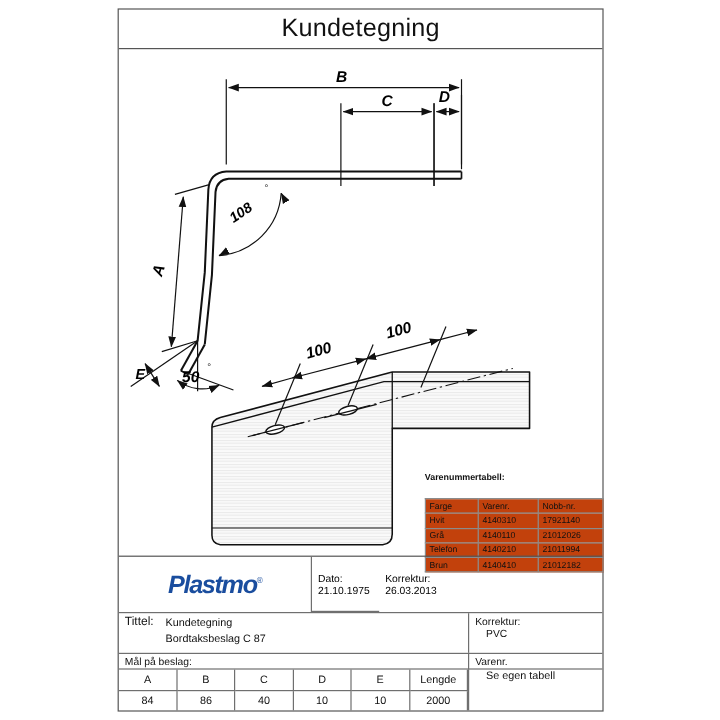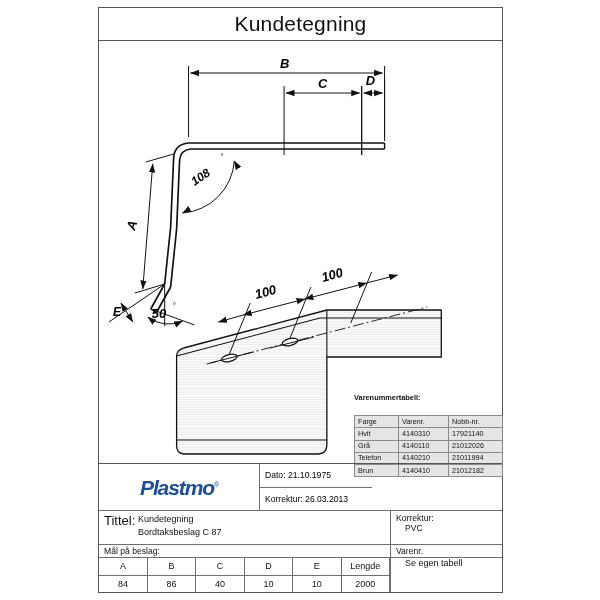--- a/index.html
+++ b/index.html
@@ -15,49 +15,49 @@
   .title-band .t{font-size:21px;letter-spacing:.2px;color:#111;}
 
   #draw{position:absolute;left:0;top:33px;width:100%;height:553px;}
   svg.dw{position:absolute;left:0;top:0;width:100%;height:100%;overflow:visible;}
 
   
   .vn-wrap{position:absolute;left:255px;top:352px;width:148px;}
   .vn-cap{font-size:7.4px;font-weight:bold;margin-bottom:13px;color:#111;}
   table.vn{border-collapse:collapse;width:148px;table-layout:fixed;}
   table.vn td{border:.9px solid #8b8b8b;font-size:7.2px;padding:1.6px 3px;
-              color:#111;background:#e5e5e5;line-height:1.12;}
+              color:#111;background:#c2410c;line-height:1.12;}
   table.vn col.c1{width:44px;} table.vn col.c2{width:50px;} table.vn col.c3{width:54px;}
 
   
   .tb{position:absolute;left:0;bottom:0;width:100%;border-top:1.5px solid #555;box-sizing:border-box;}
   .tb .row{display:flex;border-bottom:1.1px solid #6f6f6f;box-sizing:border-box;}
   .tb .row:last-child{border-bottom:none;}
   .cell{box-sizing:border-box;padding:2px 5px;font-size:8.2px;color:#111;}
   .bl{border-left:1.1px solid #6f6f6f;}
 
   .r-comp{height:47px;}
   .c-logo{width:160px;display:flex;align-items:center;justify-content:center;}
   .c-addr{flex:1;padding-top:4px;}
-  .c-date{width:112px;display:flex;flex-direction:column;}
+  .c-date{width:112px;display:flex;}
   .d-half{flex:1;display:flex;align-items:center;padding:0 5px;font-size:8.6px;}
   .d-half.top{border-bottom:1.1px solid #6f6f6f;}
 
   .logo{font-size:21px;font-weight:bold;font-style:italic;letter-spacing:-1.1px;
         line-height:1;position:relative;display:inline-block;}
   .logo sup{font-size:7px;font-style:normal;font-weight:normal;vertical-align:super;}
 
   .addr-name{font-weight:bold;font-size:8px;line-height:1.32;}
   .addr-line{font-size:8px;line-height:1.32;}
   .addr-2col{display:flex;font-size:8px;line-height:1.32;}
   .addr-2col .k{width:52px;}
 
   .r-tittel{height:34px;}
   .c-tittel{flex:1;display:flex;}
-  .c-tittel .lab{width:34px;font-size:13px;}
+  .c-tittel .lab{width:34px;font-size:10px;}
   .c-tittel .val{font-size:9px;line-height:1.45;}
   .c-mat{width:112px;font-size:8.6px;}
   .c-mat .v{padding-left:9px;}
 
   .r-mal{height:13px;align-items:center;}
   .c-mal{flex:1;font-size:8.6px;display:flex;align-items:center;}
   .c-var{width:112px;font-size:8.6px;display:flex;align-items:center;}
 
   .r-dims{height:34px;}
   .c-dims{flex:1;padding:0;}

